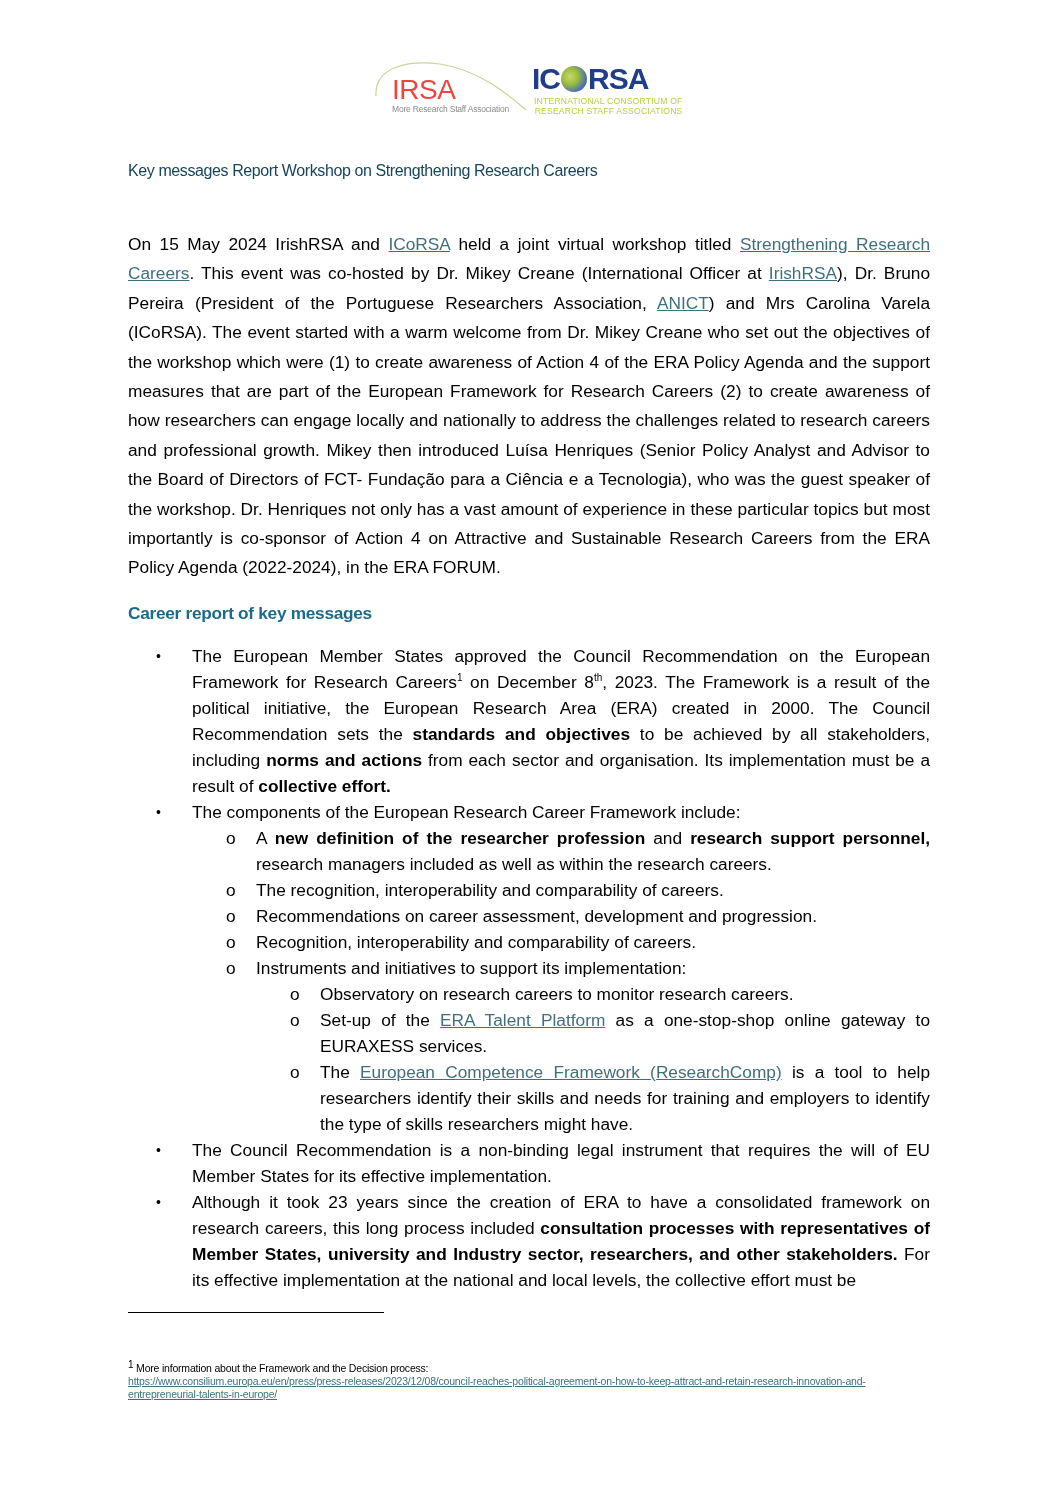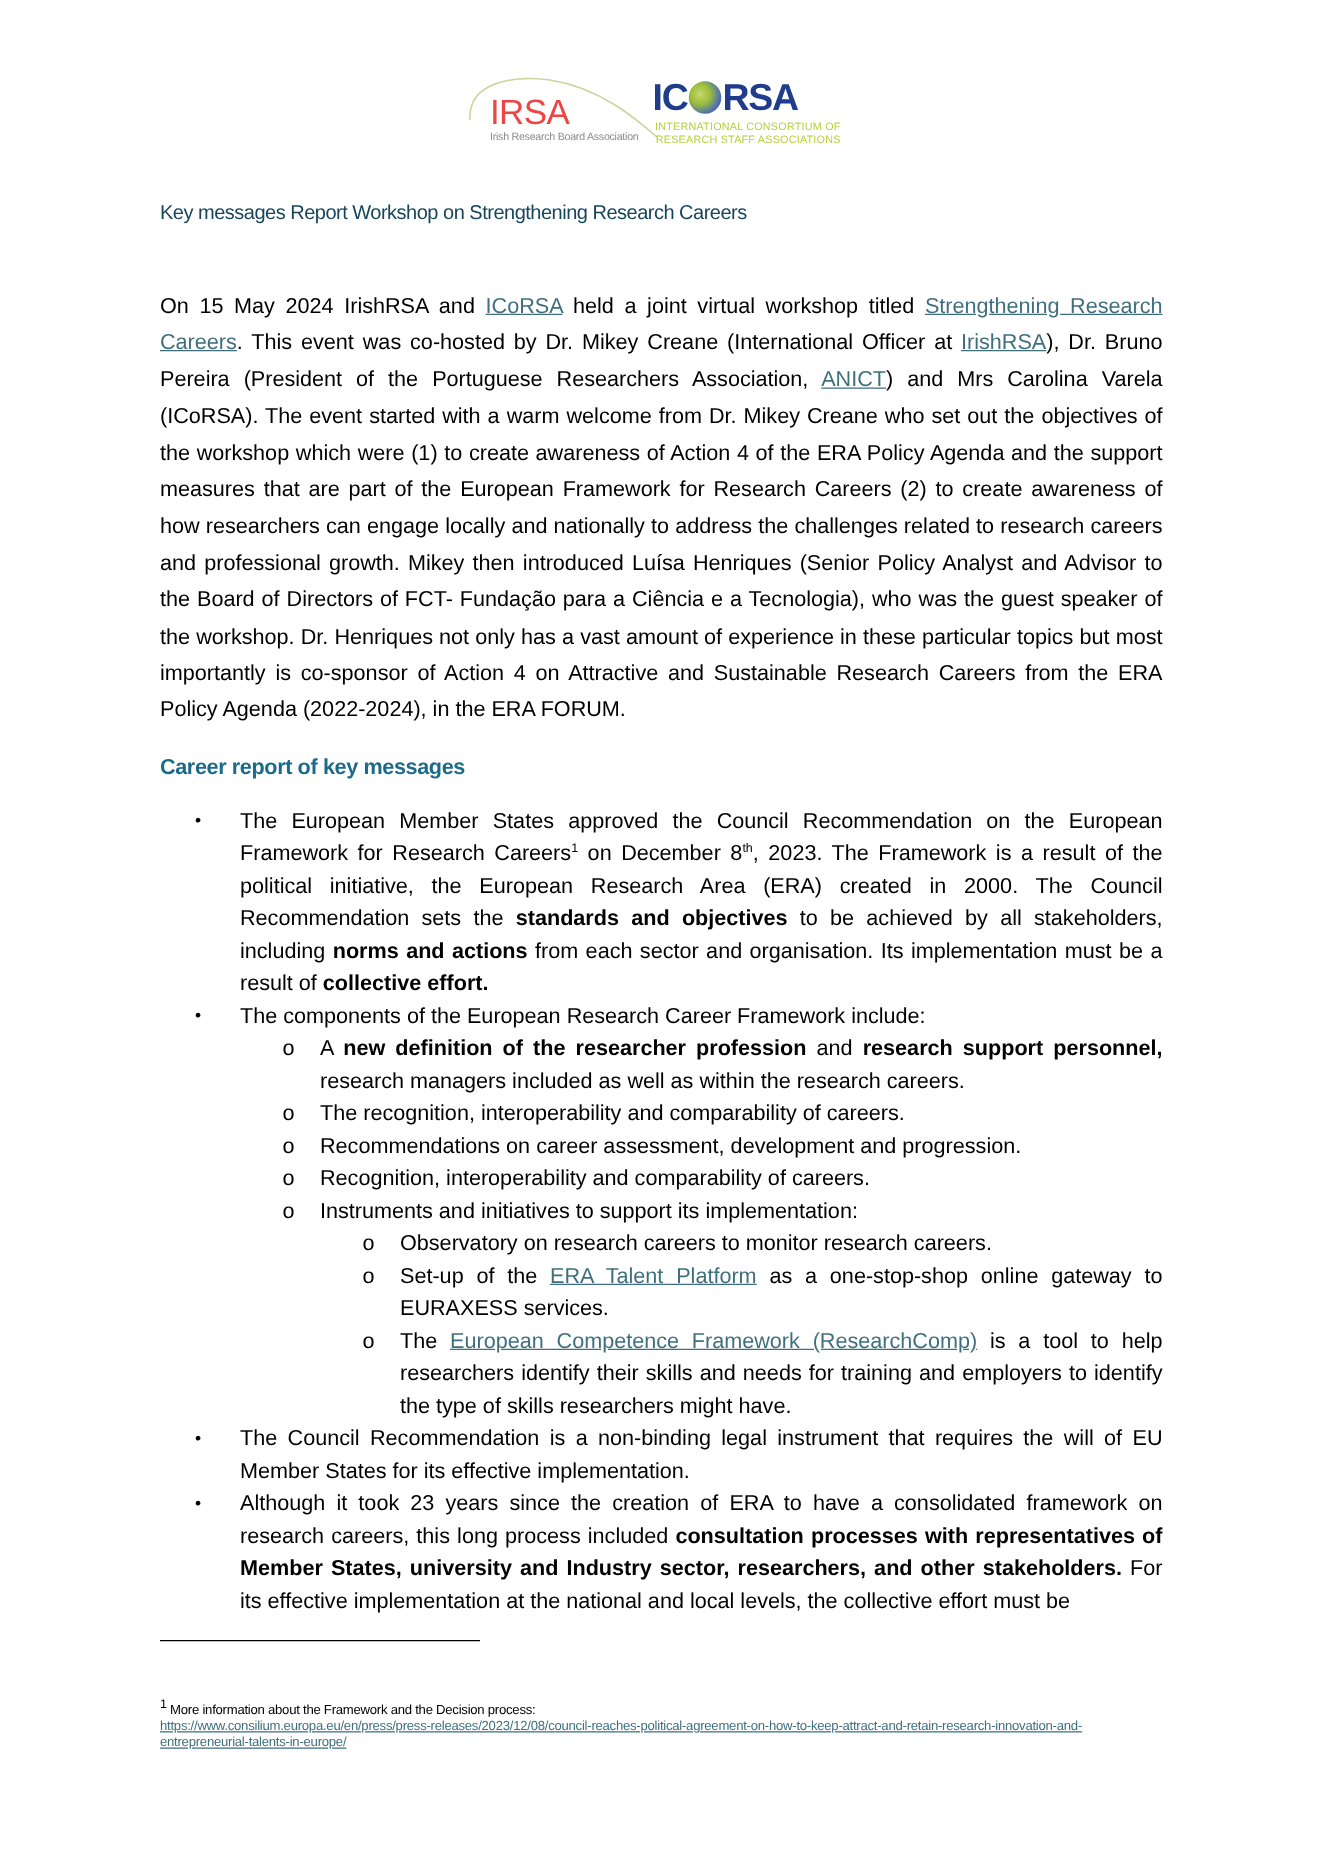--- a/index.html
+++ b/index.html
@@ -8,21 +8,21 @@
   .page { position: absolute; left: 0; top: 0; width: 1058px; height: 1497px; }
 
   
   .logos { position: absolute; left: 370px; top: 56px; width: 330px; height: 70px; }
   .irsa { position: absolute; left: 0; top: 0; width: 150px; height: 66px; }
   .irsa-swoosh { position: absolute; left: 0; top: 0; }
   .irsa-text { position: absolute; left: 22px; top: 18px; font-family: "Liberation Sans", sans-serif;
                font-size: 28px; color: #ef4444; letter-spacing: -0.5px; font-weight: normal; }
   .irsa-sub { position: absolute; left: 22px; top: 48px; font-family: "Liberation Sans", sans-serif;
               font-size: 8.5px; color: #8a8a8a; white-space: nowrap; letter-spacing: -0.2px; }
-  .icorsa { position: absolute; left: 152px; top: 6px; width: 160px; height: 64px; }
+  .icorsa { position: absolute; left: 162px; top: 6px; width: 160px; height: 64px; }
   .icorsa-main { position: absolute; left: 0; top: 0; font-family: "Liberation Sans", sans-serif;
                  font-weight: bold; font-size: 30px; color: #1f3d8a; letter-spacing: -1px; white-space: nowrap; }
   .globe { display: inline-block; width: 26px; height: 26px; border-radius: 50%; vertical-align: -3px;
            background: radial-gradient(circle at 35% 40%, #c7d96a 0%, #9bbe3b 35%, #4d6fb3 70%, #1f3d8a 100%);
            margin: 0 1px; }
   .icorsa-sub { position: absolute; left: 2px; top: 34px; font-family: "Liberation Sans", sans-serif;
                 font-size: 8.6px; color: #b6cf3c; line-height: 10px; letter-spacing: 0.2px; white-space: nowrap; text-align: right; }
 
   
   .title { position: absolute; left: 128px; top: 162px; font-family: "Liberation Sans", sans-serif;
@@ -59,21 +59,21 @@
 <body>
 
 <div class="page">
 
   <div class="logos">
     <div class="irsa">
       <svg class="irsa-swoosh" width="160" height="60">
         <path d="M6 40 C 4 10, 40 4, 70 8 C 110 14, 140 40, 156 54" fill="none" stroke="#c9d49a" stroke-width="1.2"></path>
       </svg>
       <span class="irsa-text">IRSA</span>
-      <span class="irsa-sub">Irish Research Board Association</span>
+      <span class="irsa-sub">More Research Staff Association</span>
     </div>
     <div class="icorsa">
       <div class="icorsa-main">
         <span>IC</span><span class="globe"></span><span>RSA</span>
       </div>
       <div class="icorsa-sub">
         <div>INTERNATIONAL CONSORTIUM OF</div>
         <div>RESEARCH STAFF ASSOCIATIONS</div>
       </div>
     </div>

